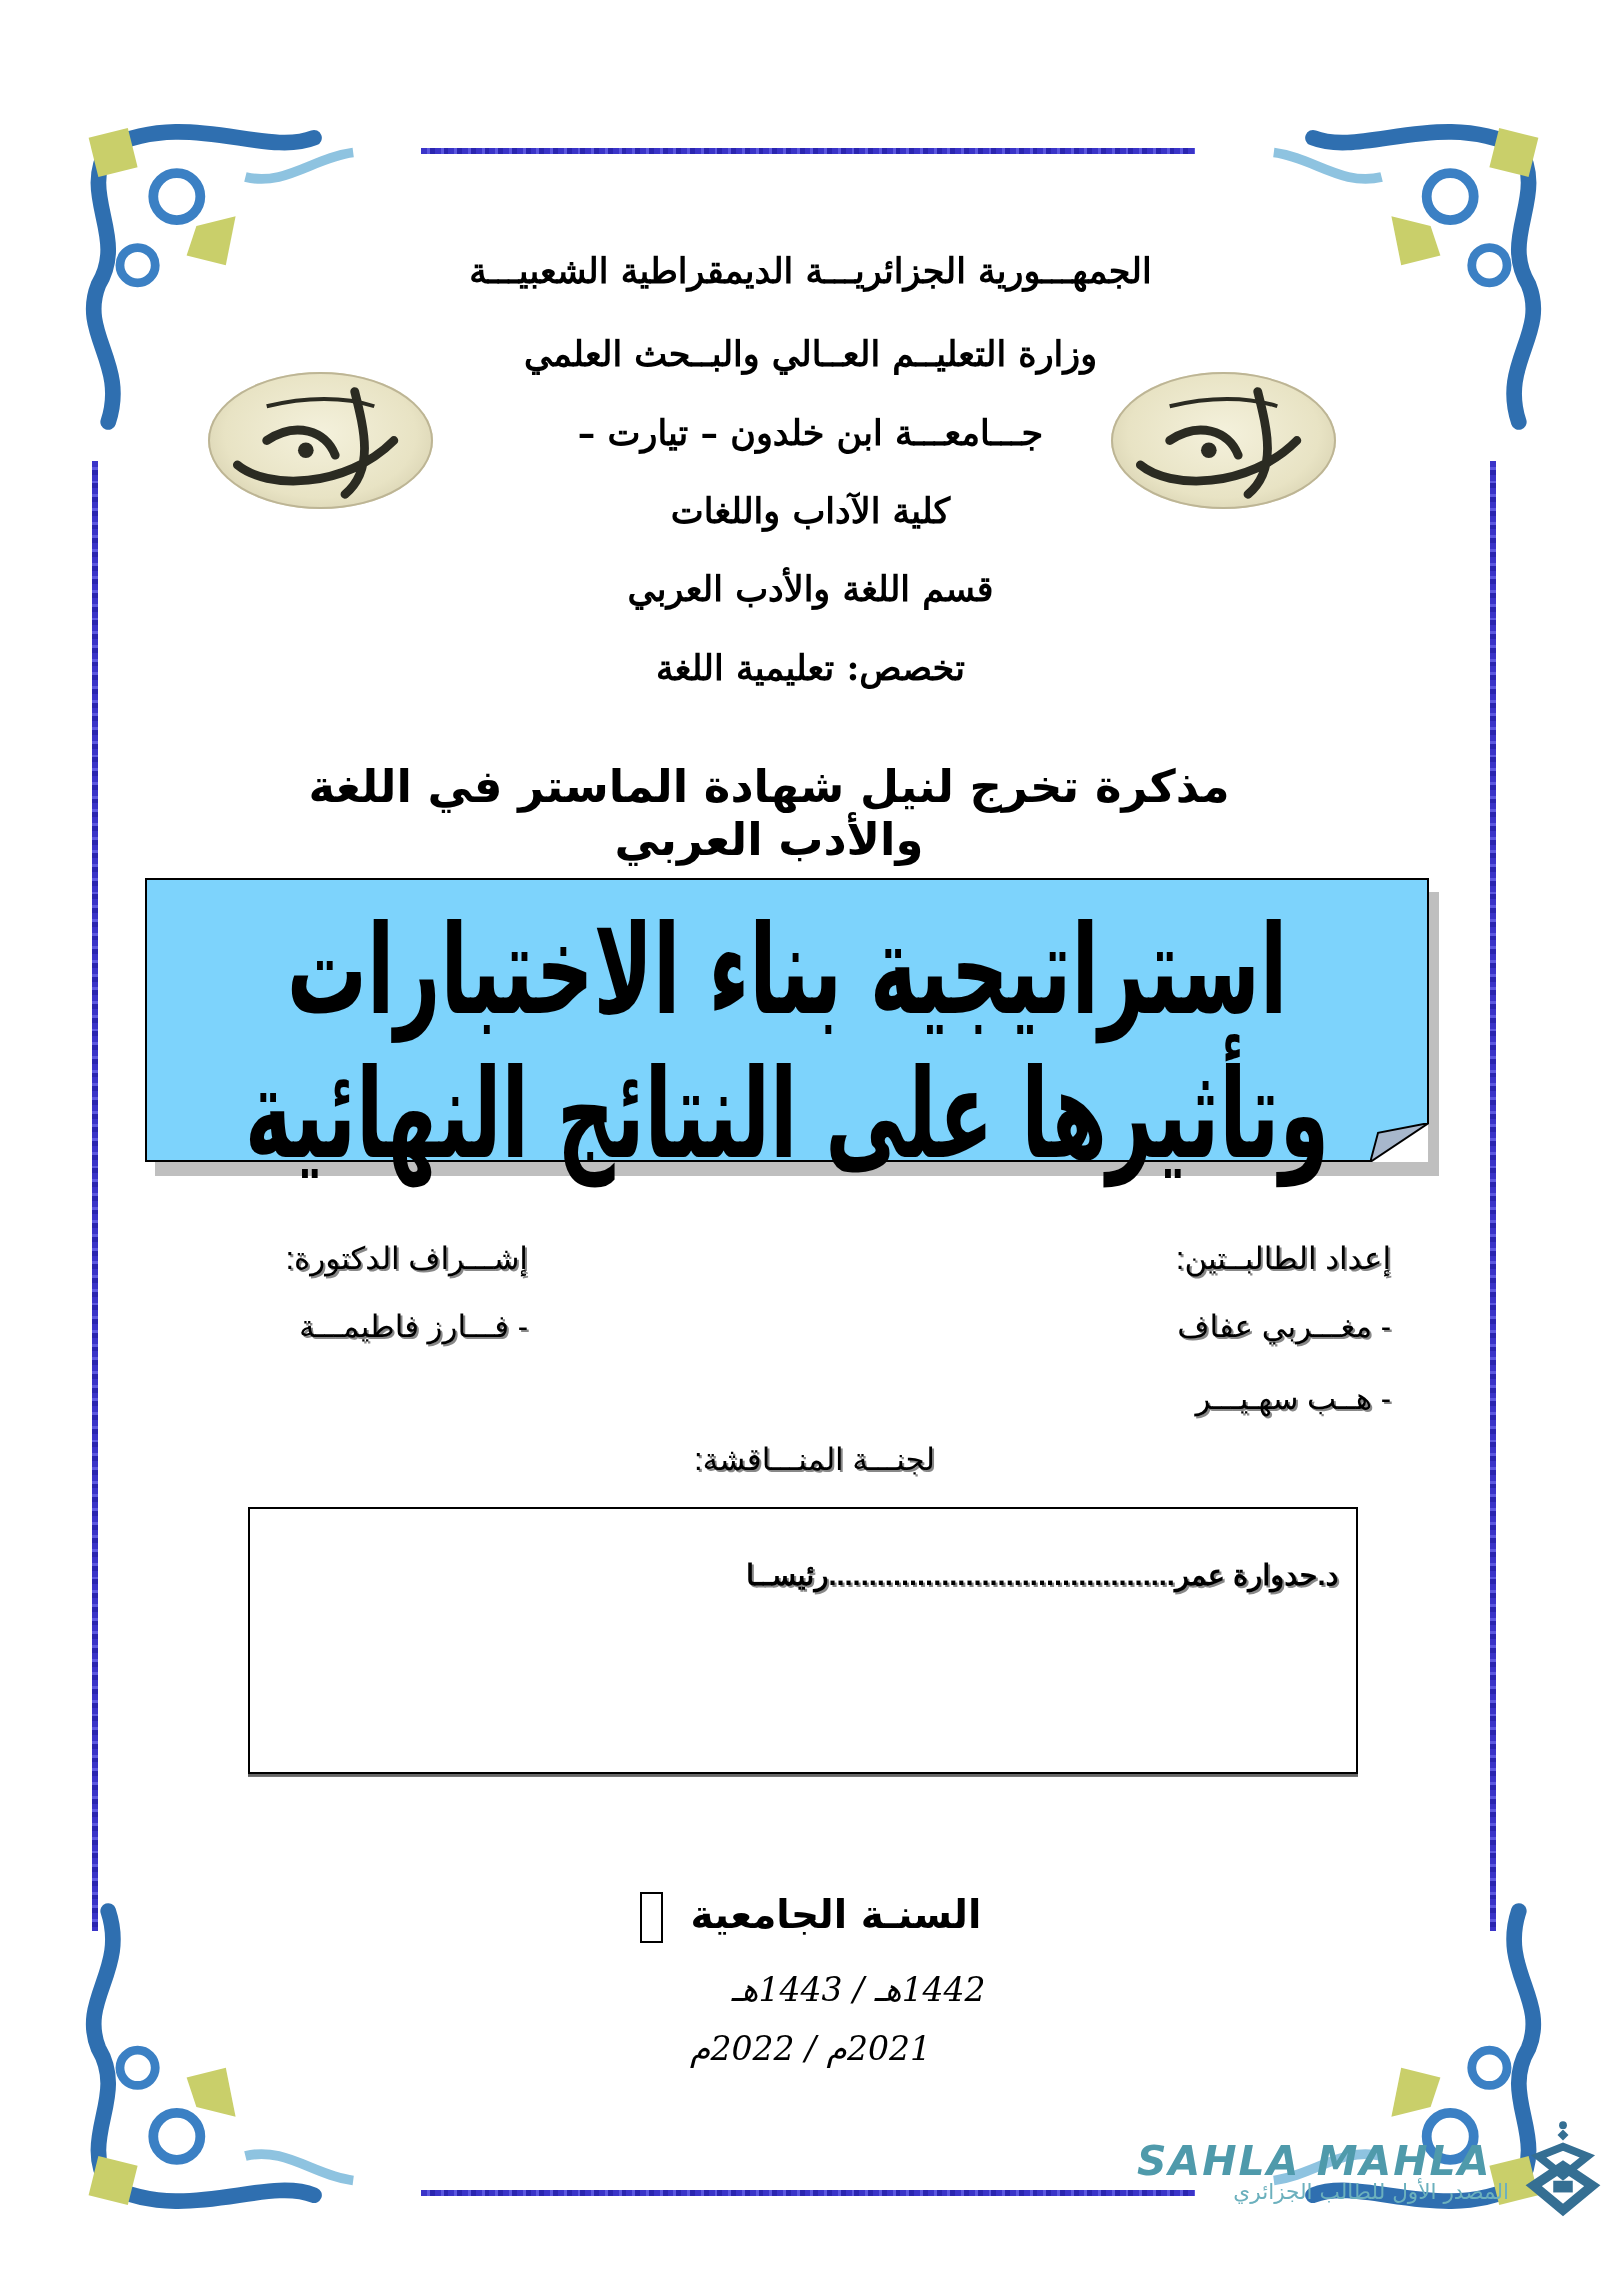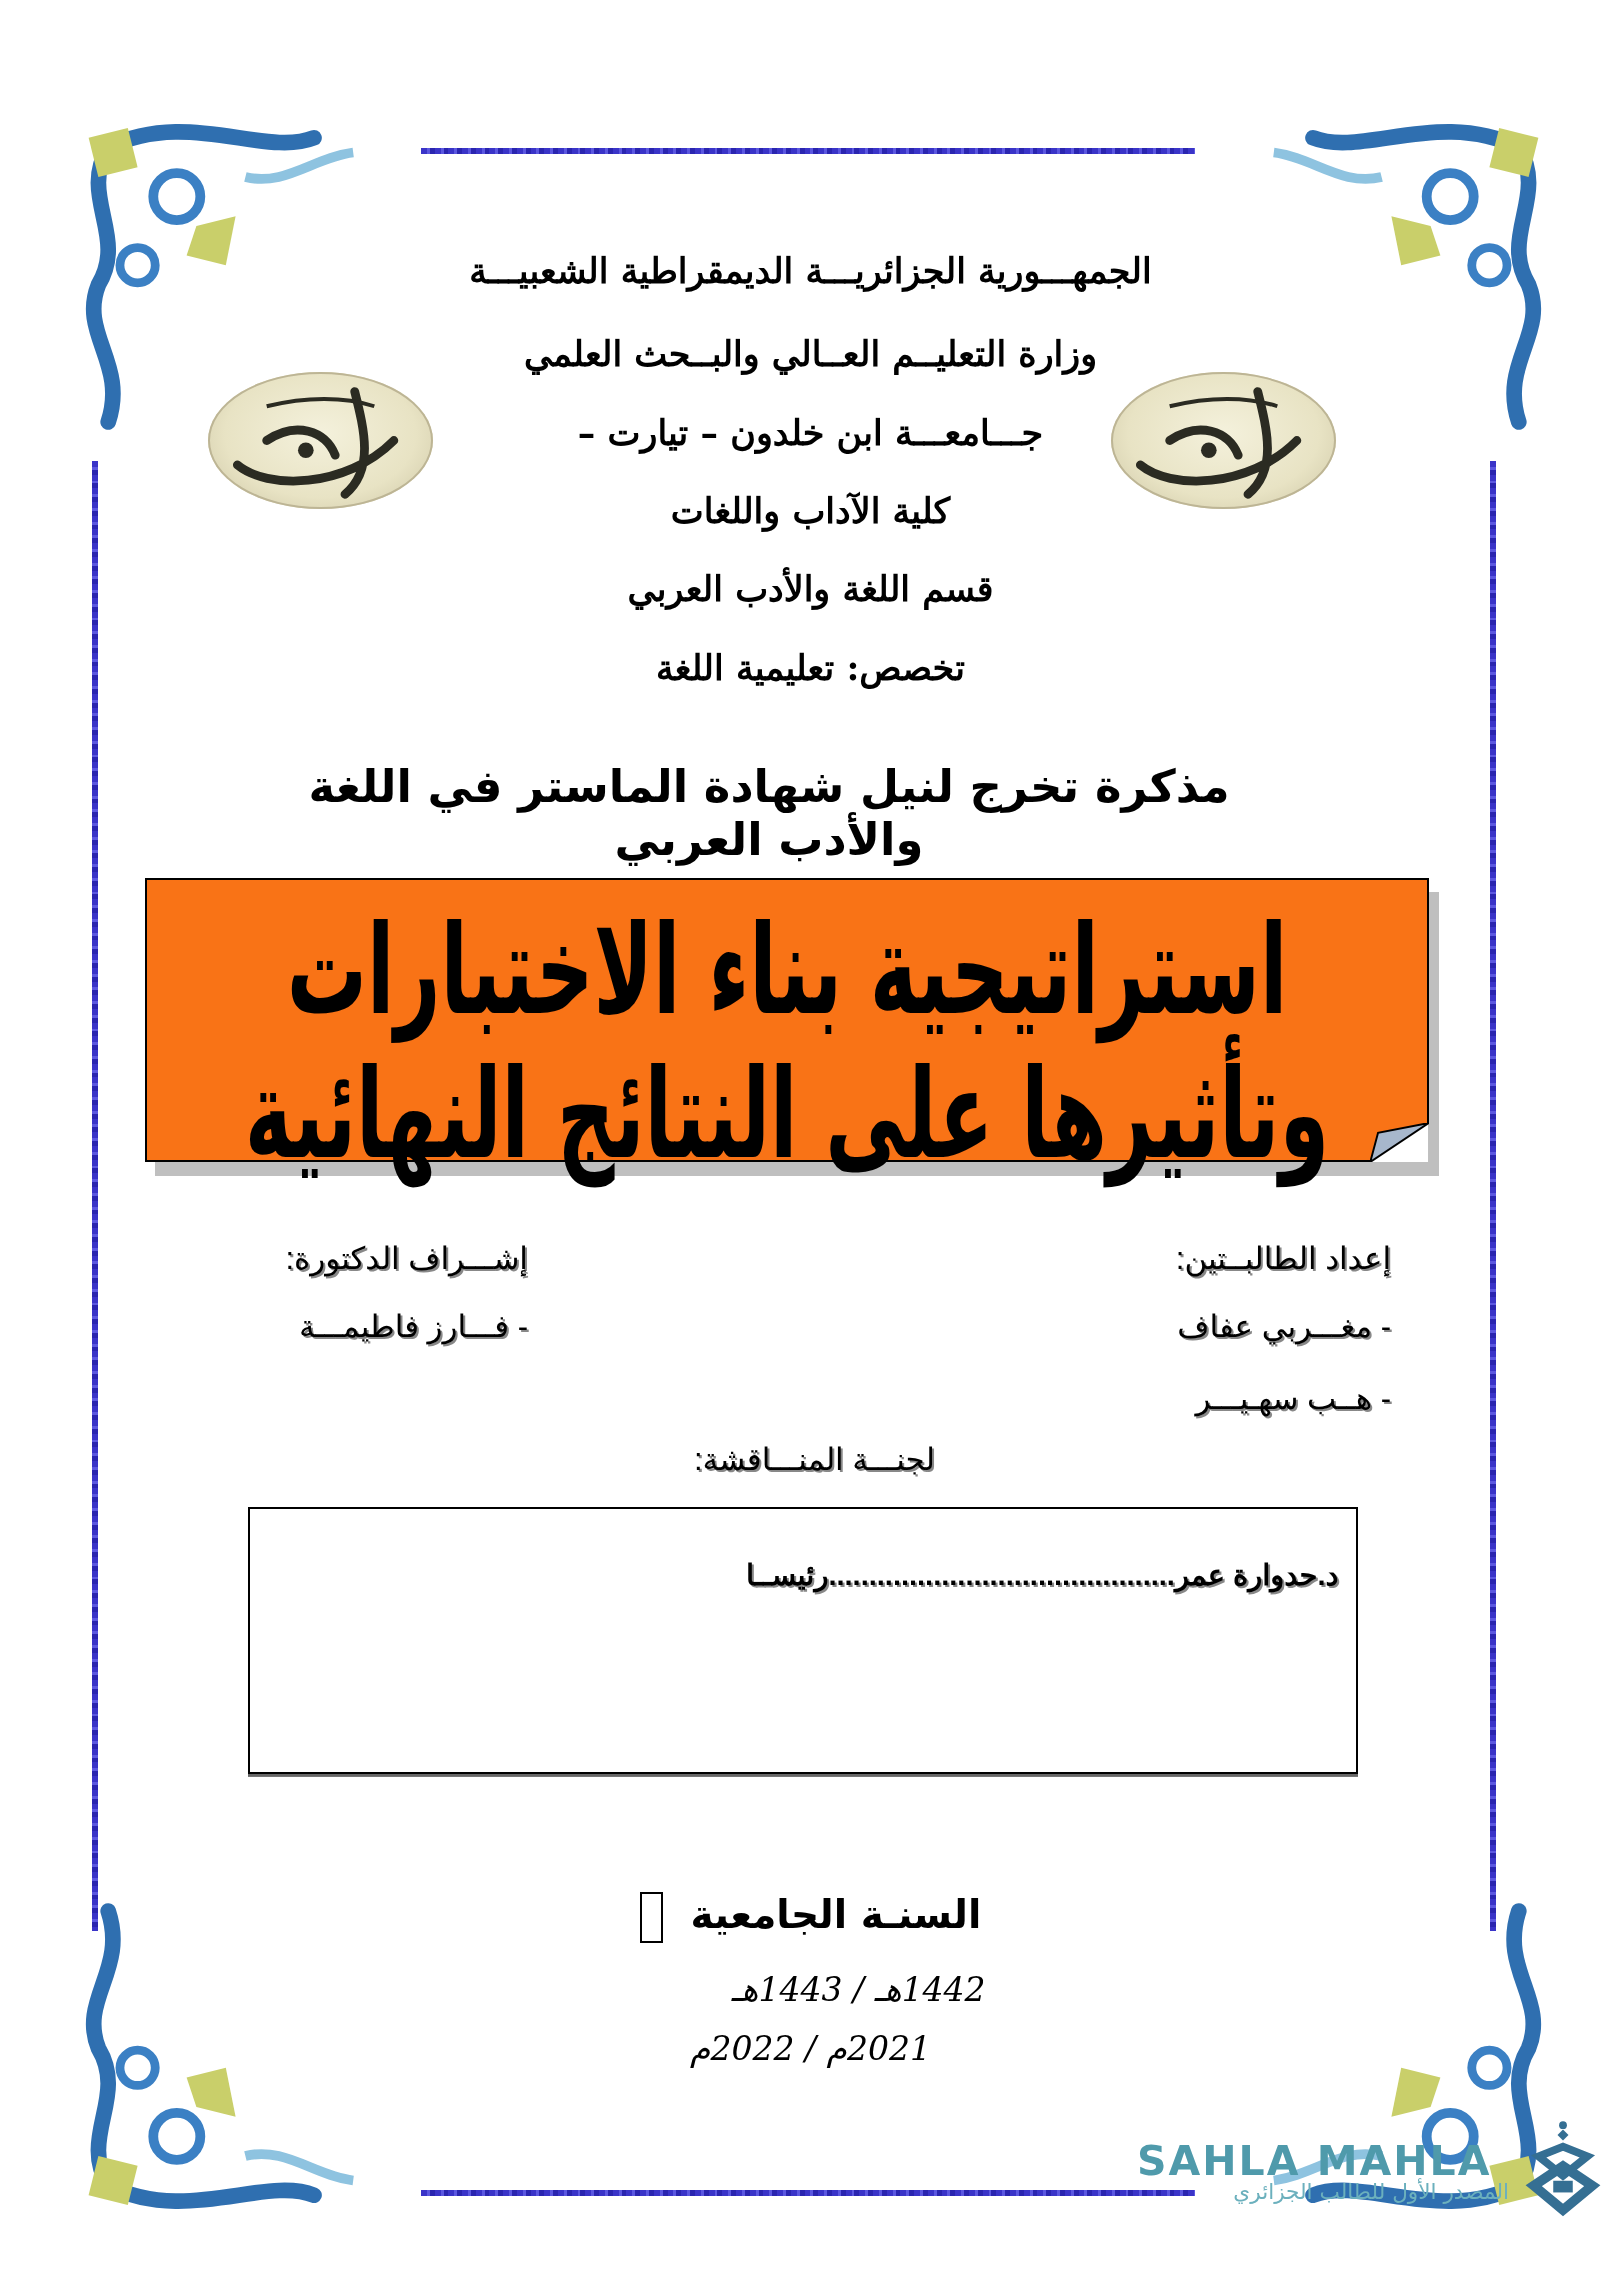--- a/index.html
+++ b/index.html
@@ -12,38 +12,38 @@
   .rtl { direction:rtl; unicode-bidi:embed; }
   .hdr { position:absolute; left:0; width:1621px; text-align:center; font-weight:bold;
          font-size:35px; font-family:"DejaVu Serif", serif; }
   .seal { position:absolute; width:225px; height:137px; border-radius:50%;
           background:radial-gradient(ellipse at 50% 45%,#f4f1dc 0%,#e8e3c4 60%,#c9c2a0 100%);
           box-shadow:0 0 0 2px #bdb595 inset; overflow:hidden; }
   .seal svg { width:100%; height:100%; }
   .subtitle { position:absolute; left:235px; width:1068px; top:760px; text-align:center;
               font-size:45px; font-weight:bold; font-family:"DejaVu Sans", sans-serif; }
   .title-box { position:absolute; left:145px; top:878px; width:1284px; height:284px;
-               background:#f97316; border:2px solid #000; box-sizing:border-box; }
+               background:#7dd3fc; border:2px solid #000; box-sizing:border-box; }
   .title-shadow { position:absolute; left:155px; top:892px; width:1284px; height:284px; background:#bfbfbf; }
   .title-text { position:absolute; left:0; right:0; top:69px; text-align:center;
                 font-family:"DejaVu Sans", sans-serif; font-weight:bold; font-size:80px;
                 transform:scaleY(1.55); transform-origin:50% 50%; letter-spacing:-2px; }
   .fold { position:absolute; right:-2px; bottom:-2px; width:59px; height:39px; }
   .lbl { position:absolute; font-family:"Liberation Sans", sans-serif; font-weight:normal; font-size:31px;
          text-shadow:2px 2px 0 #888; }
   .committee { position:absolute; left:248px; top:1507px; width:1110px; height:267px;
                border:2px solid #000; box-sizing:border-box; box-shadow:0 2.9px 0 #666; }
   .crow { position:absolute; right:17.6px; font-family:"Liberation Sans", sans-serif; font-weight:bold;
           font-size:29px; text-shadow:2px 2px 0 #888; white-space:nowrap; }
   .year-label { position:absolute; left:0; width:1621px; top:1892px; text-align:center;
                 font-family:"DejaVu Sans", sans-serif; font-weight:bold; font-size:39px; }
   .year-line { position:absolute; left:0; width:1621px; text-align:center;
                font-family:"DejaVu Serif", serif; font-style:italic; font-size:33px; }
   .watermark { position:absolute; left:1137px; top:2137px; width:392px; }
-  .wm-en { font-family:"DejaVu Sans", sans-serif; font-weight:bold; font-size:41px; color:#4f9aab; letter-spacing:2px; }
+  .wm-en { font-family:"DejaVu Sans", sans-serif; font-weight:bold; font-size:41px; color:#4f9aab; letter-spacing:2px;font-style:italic; }
   .wm-ar { font-family:"DejaVu Sans", sans-serif; font-size:21.6px; color:#6bb0bd; direction:rtl; text-align:right; margin-top:-5.9px; width:372px; }
 </style>
 </head>
 <body>
 
 <div class="bline" style="left:421px; top:148px; width:774px; height:5.9px;"></div>
 <div class="bline" style="left:421px; top:2190px; width:774px; height:5.9px;"></div>
 <div class="bline v" style="left:92px; top:461px; width:5.9px; height:1470px;"></div>
 <div class="bline v" style="left:1490px; top:461px; width:5.9px; height:1470px;"></div>
 

